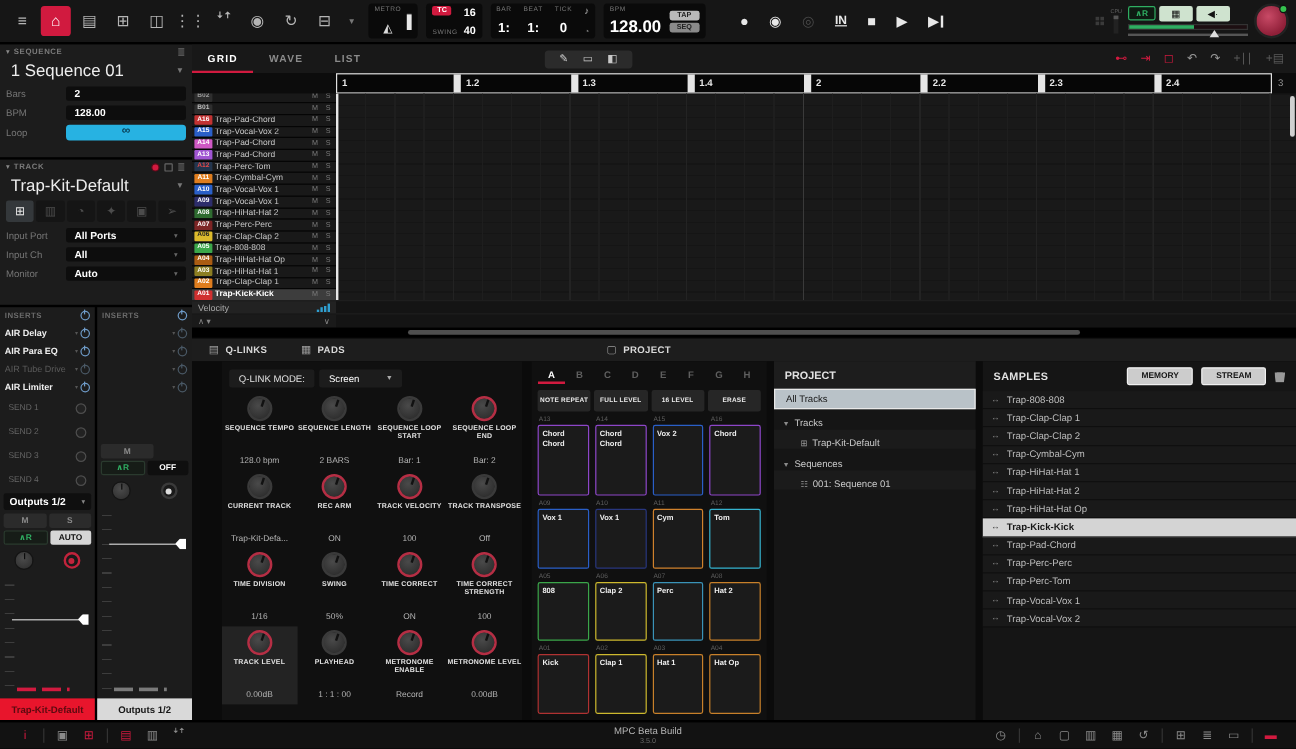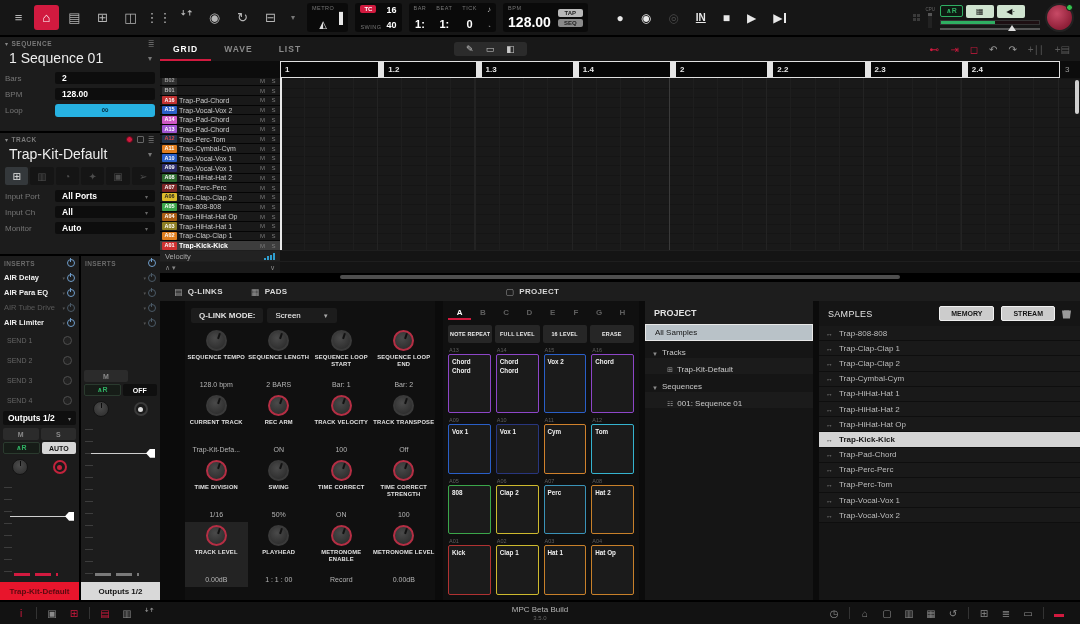--- a/index.html
+++ b/index.html
@@ -143,21 +143,21 @@
 .hscroll{height:8px;background:#000;position:relative;flex:none}
 .hthumb{position:absolute;left:180px;top:2px;width:560px;height:4px;background:#4f4f4f;border-radius:2px}
 
 .btabs{height:20px;background:#1d1d1d;display:flex;align-items:center;flex:none;font-size:8px;color:#d8d8d8;border-top:1px solid #000}
 .btab{display:flex;align-items:center;gap:5px;padding:0 14px;font-weight:bold;letter-spacing:.3px}
 .btab .gi{color:#9a9a9a;font-size:9px}
 .btab.proj{margin-left:190px}
 .bpanels{flex:1;display:flex;background:#0b0b0b;min-height:0}
 .qpanel{width:250px;margin-left:25px;background:#101010;display:flex;flex-direction:column;padding-top:3px}
 .qmode{height:23px;display:flex;align-items:center;gap:4px;padding:0 6px;flex:none}
-.qchip{background:#1c1c1c;border-radius:2px;padding:3px 8px;font-size:8px;color:#e0e0e0;font-weight:bold}
+.qchip{background:#1c1c1c;border-radius:2px;padding:3px 8px;font-size:8px;color:#e0e0e0;font-weight:normal}
 .qdrop{background:#1c1c1c;border-radius:2px;padding:3px 8px;font-size:8px;color:#fff;display:flex;align-items:center;gap:22px}
 .qdrop .dd{font-size:6px;color:#aaa}
 .qgrid{flex:1;display:grid;grid-template-columns:repeat(4,1fr);grid-auto-rows:65px}
 .qcell{display:flex;flex-direction:column;align-items:center;padding-top:3px;overflow:hidden}
 .qcell.selected{background:#232323}
 .knob{width:21px;height:21px;flex:none;border-radius:50%;background:radial-gradient(circle at 42% 36%,#4a4a4a,#262626);border:2px solid #3a3a3a;position:relative}
 .knob.ring{border-color:#b52e44}
 .knob::after{content:'';position:absolute;left:60%;top:1px;width:1.5px;height:6px;background:#111;transform:rotate(18deg)}
 .qlabel{margin-top:3px;font-size:5.8px;font-weight:bold;color:#e2e2e2;text-align:center;line-height:1.25;text-transform:uppercase;letter-spacing:.2px}
 .qvalue{margin-top:auto;margin-bottom:4px;font-size:7px;color:#b5b5b5}
@@ -174,21 +174,21 @@
 .padline{font-size:6.3px;font-weight:bold;color:#f0f0f0;line-height:1.5;white-space:nowrap}
 .projpanel{width:168px;margin-left:6px;background:#151515;display:flex;flex-direction:column}
 .projh{height:23px;flex:none;display:flex;align-items:center;padding:0 9px;background:#1d1d1d;color:#e2e2e2;font-size:9px;font-weight:bold}
 .projall{height:17px;flex:none;display:flex;align-items:center;padding:0 9px;background:#b9c2c8;border:1px solid #e8e8e8;color:#161616;font-size:8px}
 .projrow{height:16px;flex:none;display:flex;align-items:flex-end;gap:4px;padding:0 7px;font-size:8px;color:#c9c9c9}
 .projrow .tri{color:#8a8a8a;font-size:6px;width:6px}
 .projrow.child{padding-left:22px;background:#1b1b1b;margin:1px 0}
 .projrow .ci{color:#9a9a9a;font-size:7px}
 .samppanel{flex:1;margin-left:6px;background:#151515;display:flex;flex-direction:column;min-width:0}
 .samph{height:25px;flex:none;display:flex;align-items:center;gap:7px;padding:0 9px}
-.samph .ttl{flex:1;font-size:9px;font-weight:normal;color:#e2e2e2;letter-spacing:.3px}
+.samph .ttl{flex:1;font-size:9px;font-weight:bold;color:#e2e2e2;letter-spacing:.3px}
 .lgbtn{background:#cccccc;border:1px solid #f0f0f0;border-radius:2px;color:#161616;font-size:7px;font-weight:bold;padding:3px 11px}
 .trash{width:9px;height:10px;position:relative;background:#9a9a9a;clip-path:polygon(0 20%,100% 20%,88% 100%,12% 100%)}
 .trash::after{content:'';position:absolute;top:0;left:2px;right:2px;height:2px;background:#9a9a9a}
 .samprow{height:15.2px;flex:none;display:flex;align-items:center;gap:6px;padding:0 7px;font-size:8px;color:#bdbdbd;background:#191919;border-bottom:1px solid #0e0e0e}
 .samprow .wv{color:#8a8a8a;font-size:7px}
 .samprow.selected{background:#d4d4d4;color:#161616;font-weight:bold}
 .samprow.selected .wv{color:#333}
 
 .statusbar{height:24px;background:#121212;display:flex;align-items:center;padding:0 10px;position:relative;border-top:2px solid #000}
 .sico{width:22px;display:flex;align-items:center;justify-content:center;font-size:10px;color:#8a8a8a}
@@ -916,21 +916,21 @@
               <div class="pid">A04</div>
               <div class="padbox" style="border-color: rgb(200, 128, 42);">
                 <div class="padline">Hat Op</div>
               </div>
             </div>
           </div>
       </div>
 
       <div class="projpanel">
         <div class="projh">PROJECT</div>
-        <div class="projall">All Samples</div>
+        <div class="projall">All Tracks</div>
         <div id="projtree">
             <div class="projrow">
               <span class="tri">▼</span>
               <span>Tracks</span>
             </div>
             <div class="projrow child">
               <span class="ci">⊞</span>
               <span>Trap-Kit-Default</span>
             </div>
             <div class="projrow">

